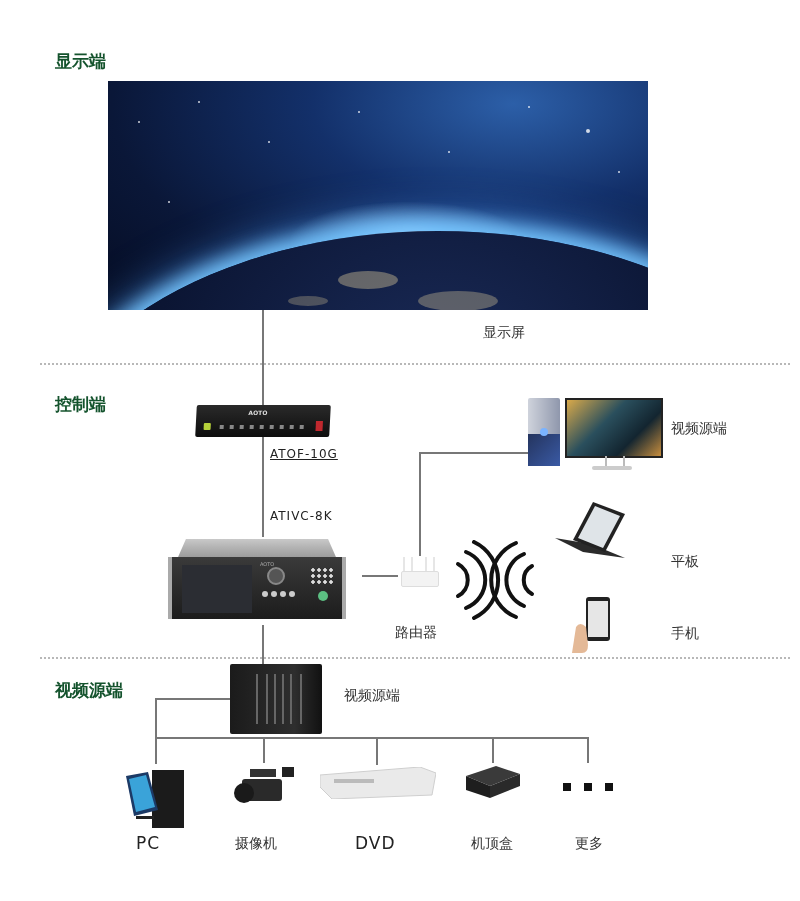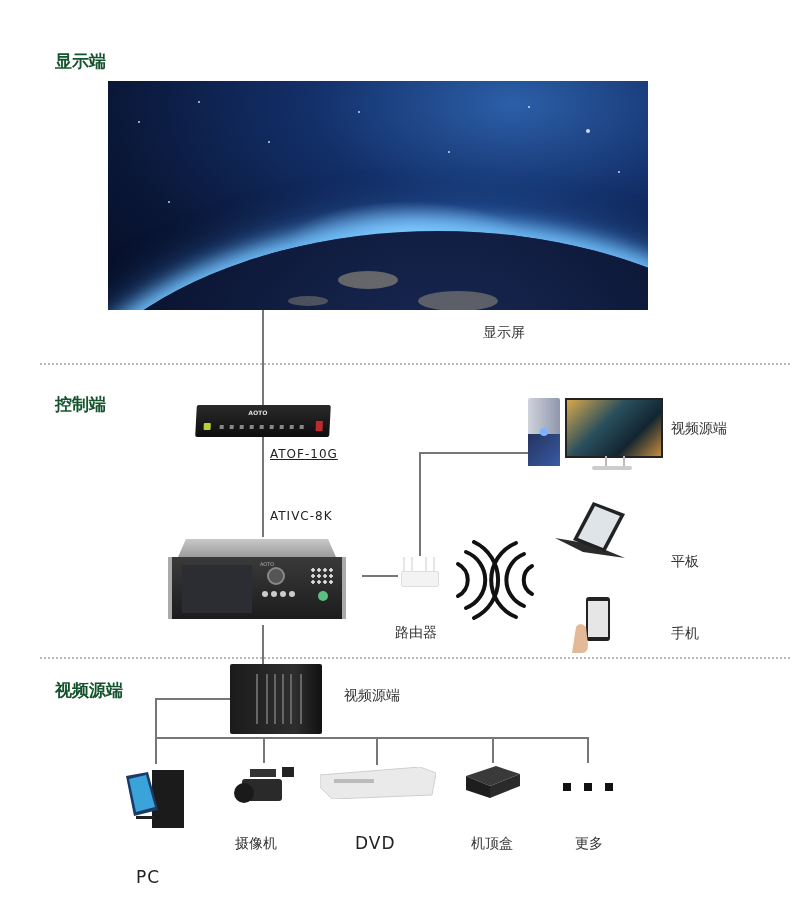--- a/index.html
+++ b/index.html
@@ -195,17 +195,17 @@
   <polygon points="0,8 100,0 116,6 112,28 12,32 0,20" fill="#eaeaea" stroke="#cfcfcf"></polygon>
   <rect x="14" y="12" width="40" height="4" fill="#bbb"></rect>
 </svg>
 <svg class="dev box-icon" viewBox="0 0 60 36">
   <polygon points="4,12 34,2 58,10 28,22" fill="#3a3a3a"></polygon>
   <polygon points="4,12 28,22 28,34 4,26" fill="#1e1e1e"></polygon>
   <polygon points="28,22 58,10 58,22 28,34" fill="#2a2a2a"></polygon>
 </svg>
 <div class="dev dots"><span></span><span></span><span></span></div>
 
-<div class="abs label-lg" style="left:136px;top:833px;margin-top:34px;">PC</div>
+<div class="abs label-lg" style="left:136px;top:833px;">PC</div>
 <div class="abs label" style="left:235px;top:835px;">摄像机</div>
 <div class="abs label-lg" style="left:355px;top:833px;">DVD</div>
 <div class="abs label" style="left:471px;top:835px;text-align:right;">机顶盒</div>
 <div class="abs label" style="left:575px;top:835px;">更多</div>
 
 </body></html>

